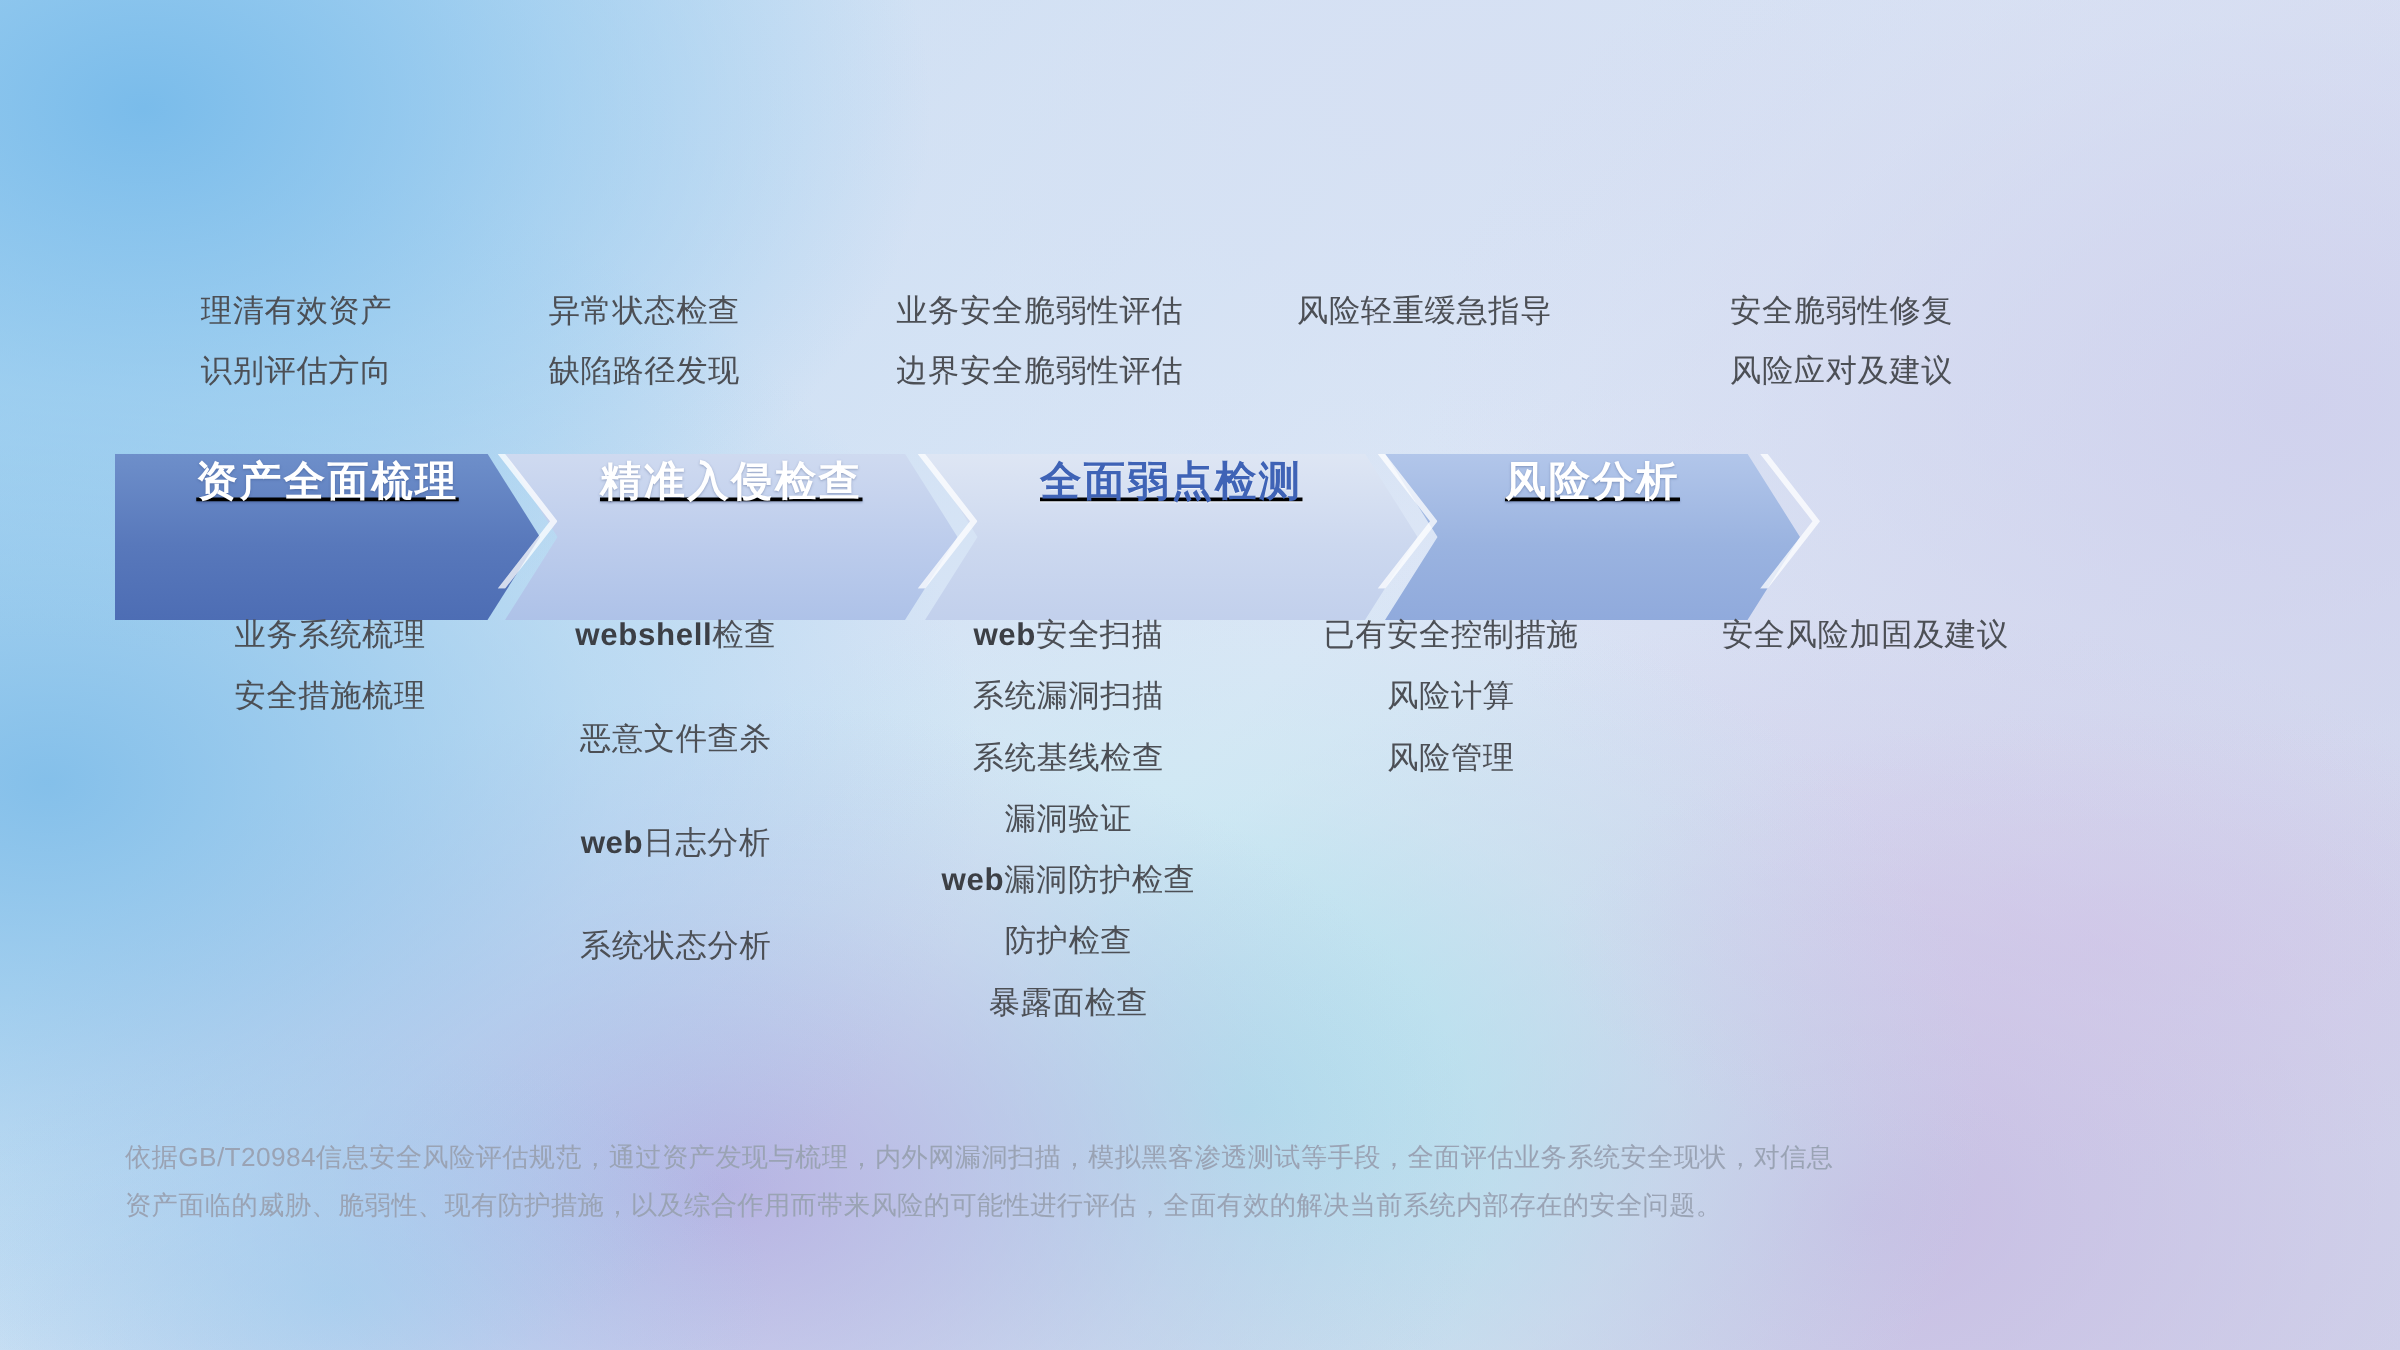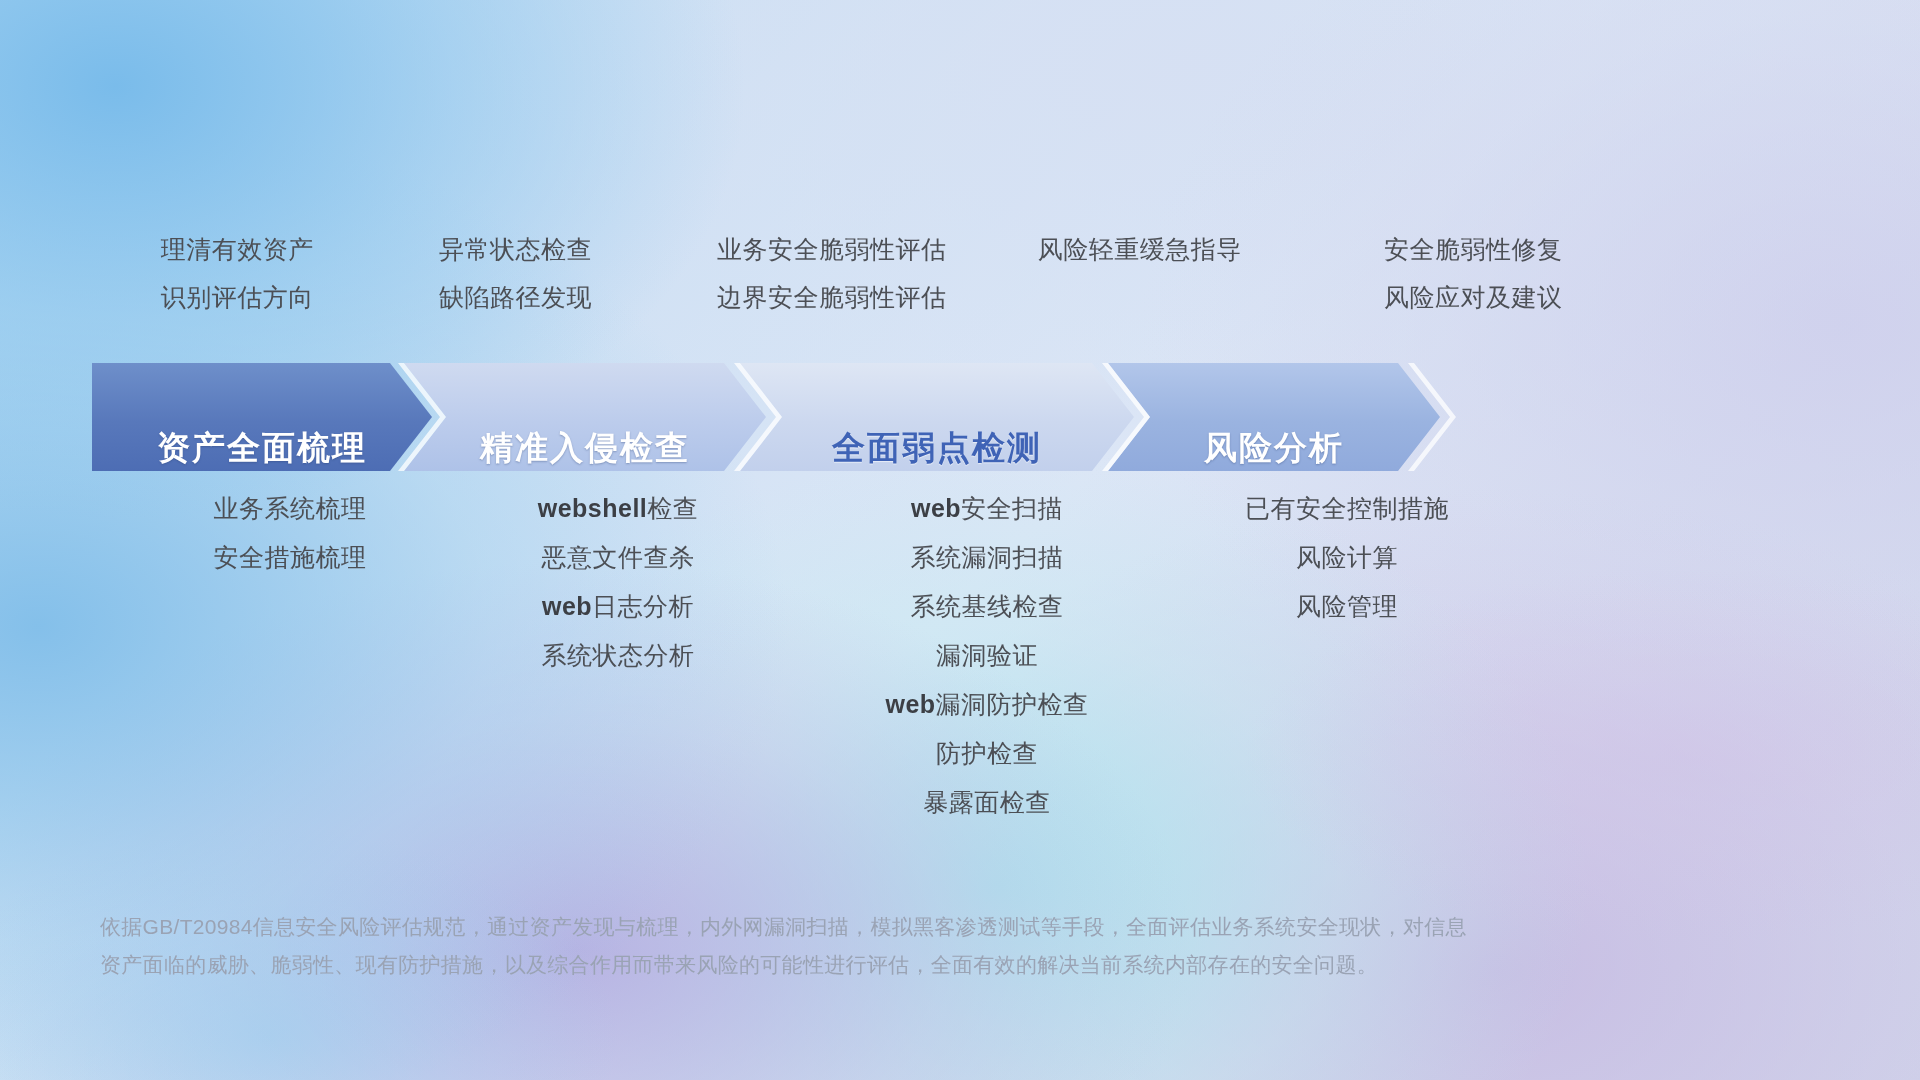--- a/index.html
+++ b/index.html
@@ -69,26 +69,27 @@
   .banner {
     position: absolute;
     left: 92px;
     top: 363px;
     width: 1764px;
     height: 108px;
   }
   .arrow {
     position: absolute;
     top: 0;
-    height: 108px;
-    display: flex;
-    align-items: flex-end;
+    height: 133px;
+    display: flex;
+    align-items: flex-start;
     justify-content: center;
     -webkit-clip-path: polygon(0 0, calc(100% - 42px) 0, 100% 50%, calc(100% - 42px) 100%, 0 100%, 42px 50%);
     clip-path: polygon(0 0, calc(100% - 42px) 0, 100% 50%, calc(100% - 42px) 100%, 0 100%, 42px 50%);
+    text-decoration: underline;
   }
   .arrow.first {
     -webkit-clip-path: polygon(0 0, calc(100% - 42px) 0, 100% 50%, calc(100% - 42px) 100%, 0 100%);
     clip-path: polygon(0 0, calc(100% - 42px) 0, 100% 50%, calc(100% - 42px) 100%, 0 100%);
   }
   .arrow-label {
     font-size: 33px;
     font-weight: bold;
     letter-spacing: 2px;
     white-space: nowrap;
@@ -197,21 +198,21 @@
     <div class="chev-edge" style="left:1010px;"></div>
     <div class="chev-edge" style="left:1316px;"></div>
   </div>
 
   <div class="bottom-row">
     <div class="col" style="width:340px;margin-left:92px;">
       <div class="bot-item"><span>业务系统梳理</span></div>
       <div class="bot-item"><span>安全措施梳理</span></div>
     </div>
 
-    <div class="col" style="width:340px;margin-left:-12px;">
+    <div class="col" style="width:340px;margin-left:-12px;gap:34px;">
       <div class="bot-item"><b>webshell</b><span>检查</span></div>
       <div class="bot-item"><span>恶意文件查杀</span></div>
       <div class="bot-item"><b>web</b><span>日志分析</span></div>
       <div class="bot-item"><span>系统状态分析</span></div>
     </div>
 
     <div class="col" style="width:382px;margin-left:8px;">
       <div class="bot-item"><b>web</b><span>安全扫描</span></div>
       <div class="bot-item"><span>系统漏洞扫描</span></div>
       <div class="bot-item"><span>系统基线检查</span></div>
@@ -220,20 +221,23 @@
       <div class="bot-item"><span>防护检查</span></div>
       <div class="bot-item"><span>暴露面检查</span></div>
     </div>
 
     <div class="col" style="width:330px;margin-left:4px;">
       <div class="bot-item"><span>已有安全控制措施</span></div>
       <div class="bot-item"><span>风险计算</span></div>
       <div class="bot-item"><span>风险管理</span></div>
     </div>
 
+    <div class="col" style="width:400px;margin-left:22px;">
+      <div class="bot-item"><span>安全风险加固及建议</span></div>
+    </div>
   </div>
 
   <div class="footer">
     <p>依据GB/T20984信息安全风险评估规范，通过资产发现与梳理，内外网漏洞扫描，模拟黑客渗透测试等手段，全面评估业务系统安全现状，对信息</p>
     <p>资产面临的威胁、脆弱性、现有防护措施，以及综合作用而带来风险的可能性进行评估，全面有效的解决当前系统内部存在的安全问题。</p>
   </div>
 
 </div>
 
 </body></html>

